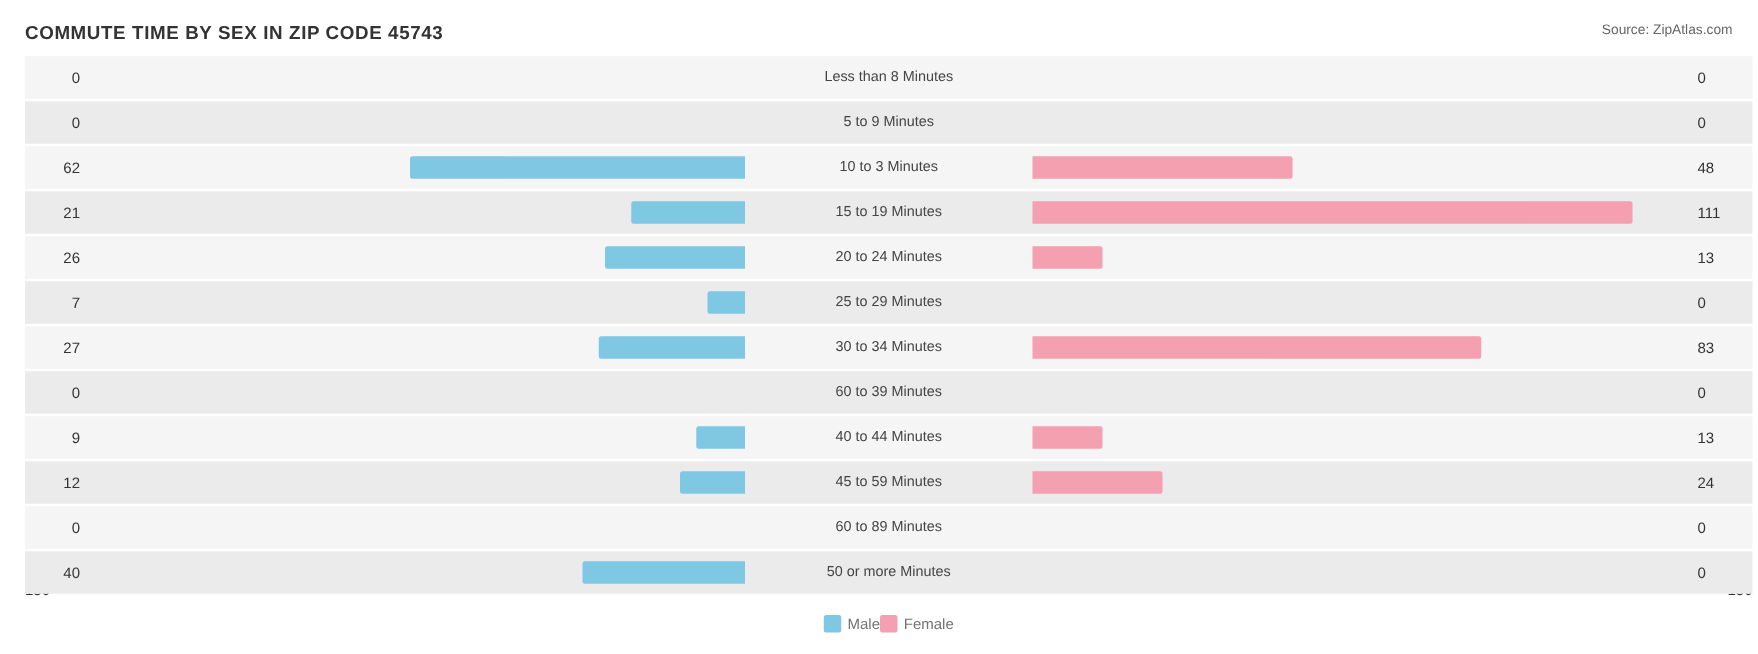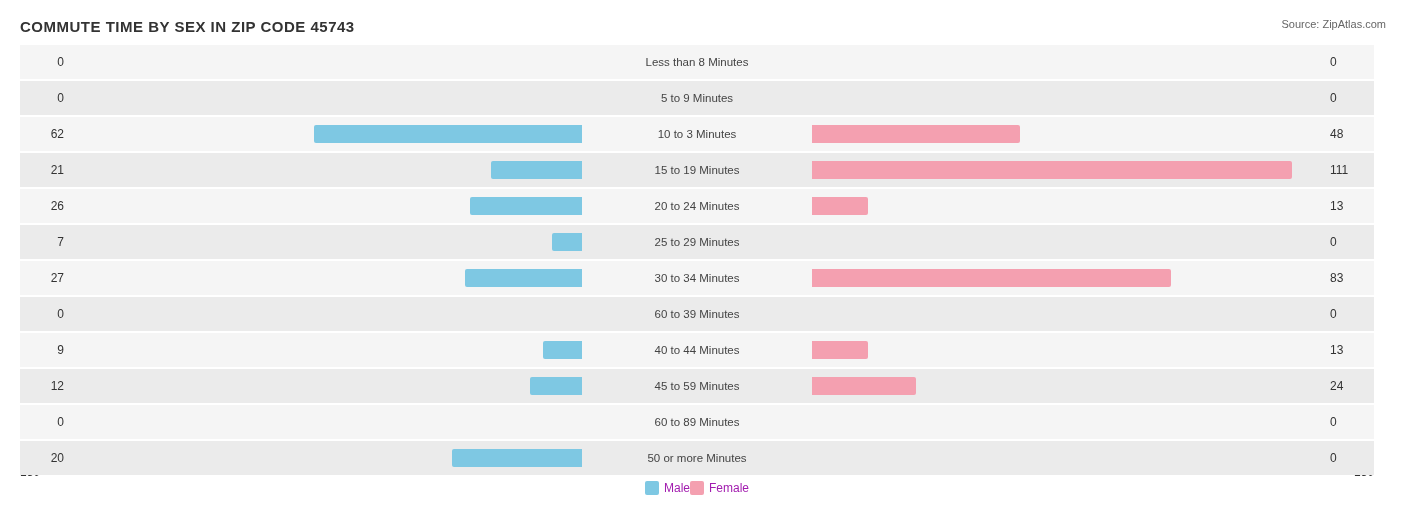--- a/index.html
+++ b/index.html
@@ -6,21 +6,21 @@
     body {
       font-family: Arial, sans-serif;
       background: #fff;
       width: 1406px;
       height: 523px;
       overflow: hidden;
     }
     .chart-container {
       width: 1406px;
       height: 410px;
-      padding: 18px 32px 40px 20px;
+      padding: 18px 4px 40px 20px;
       position: relative;
     }
     .chart-title {
       font-size: 15px;
       font-weight: bold;
       text-transform: uppercase;
       color: #333;
       margin-bottom: 10px;
       letter-spacing: 0.5px;
     }
@@ -112,23 +112,23 @@
       text-align: left;
       font-size: 12px;
       color: #333;
       padding-left: 6px;
       flex-shrink: 0;
     }
     .legend {
       display: flex;
       justify-content: center;
       align-items: center;
-      margin-top: 2px;
+      margin-top: 13px;
       font-size: 12px;
-      color: #a21caf;
+      color: #737373;
     }
     .legend-item {
       display: flex;
       align-items: center;
       gap: 5px;
     }
     .legend-box {
       width: 14px;
       height: 14px;
       border-radius: 2px;
@@ -288,21 +288,21 @@
         <div class="male-bar" style="width:0px;"></div>
       </div>
       <div class="label-center">60 to 89 Minutes</div>
       <div class="right-bar-wrap">
         <div class="female-bar" style="width:0px;"></div>
       </div>
     </div>
     <div class="right-val">0</div>
   </div>
       <div class="row">
-    <div class="left-val">20</div>
+    <div class="left-val">40</div>
     <div class="bars-wrap">
       <div class="left-bar-wrap">
         <div class="male-bar" style="width:130px;"></div>
       </div>
       <div class="label-center">50 or more Minutes</div>
       <div class="right-bar-wrap">
         <div class="female-bar" style="width:0px;"></div>
       </div>
     </div>
     <div class="right-val">0</div>

